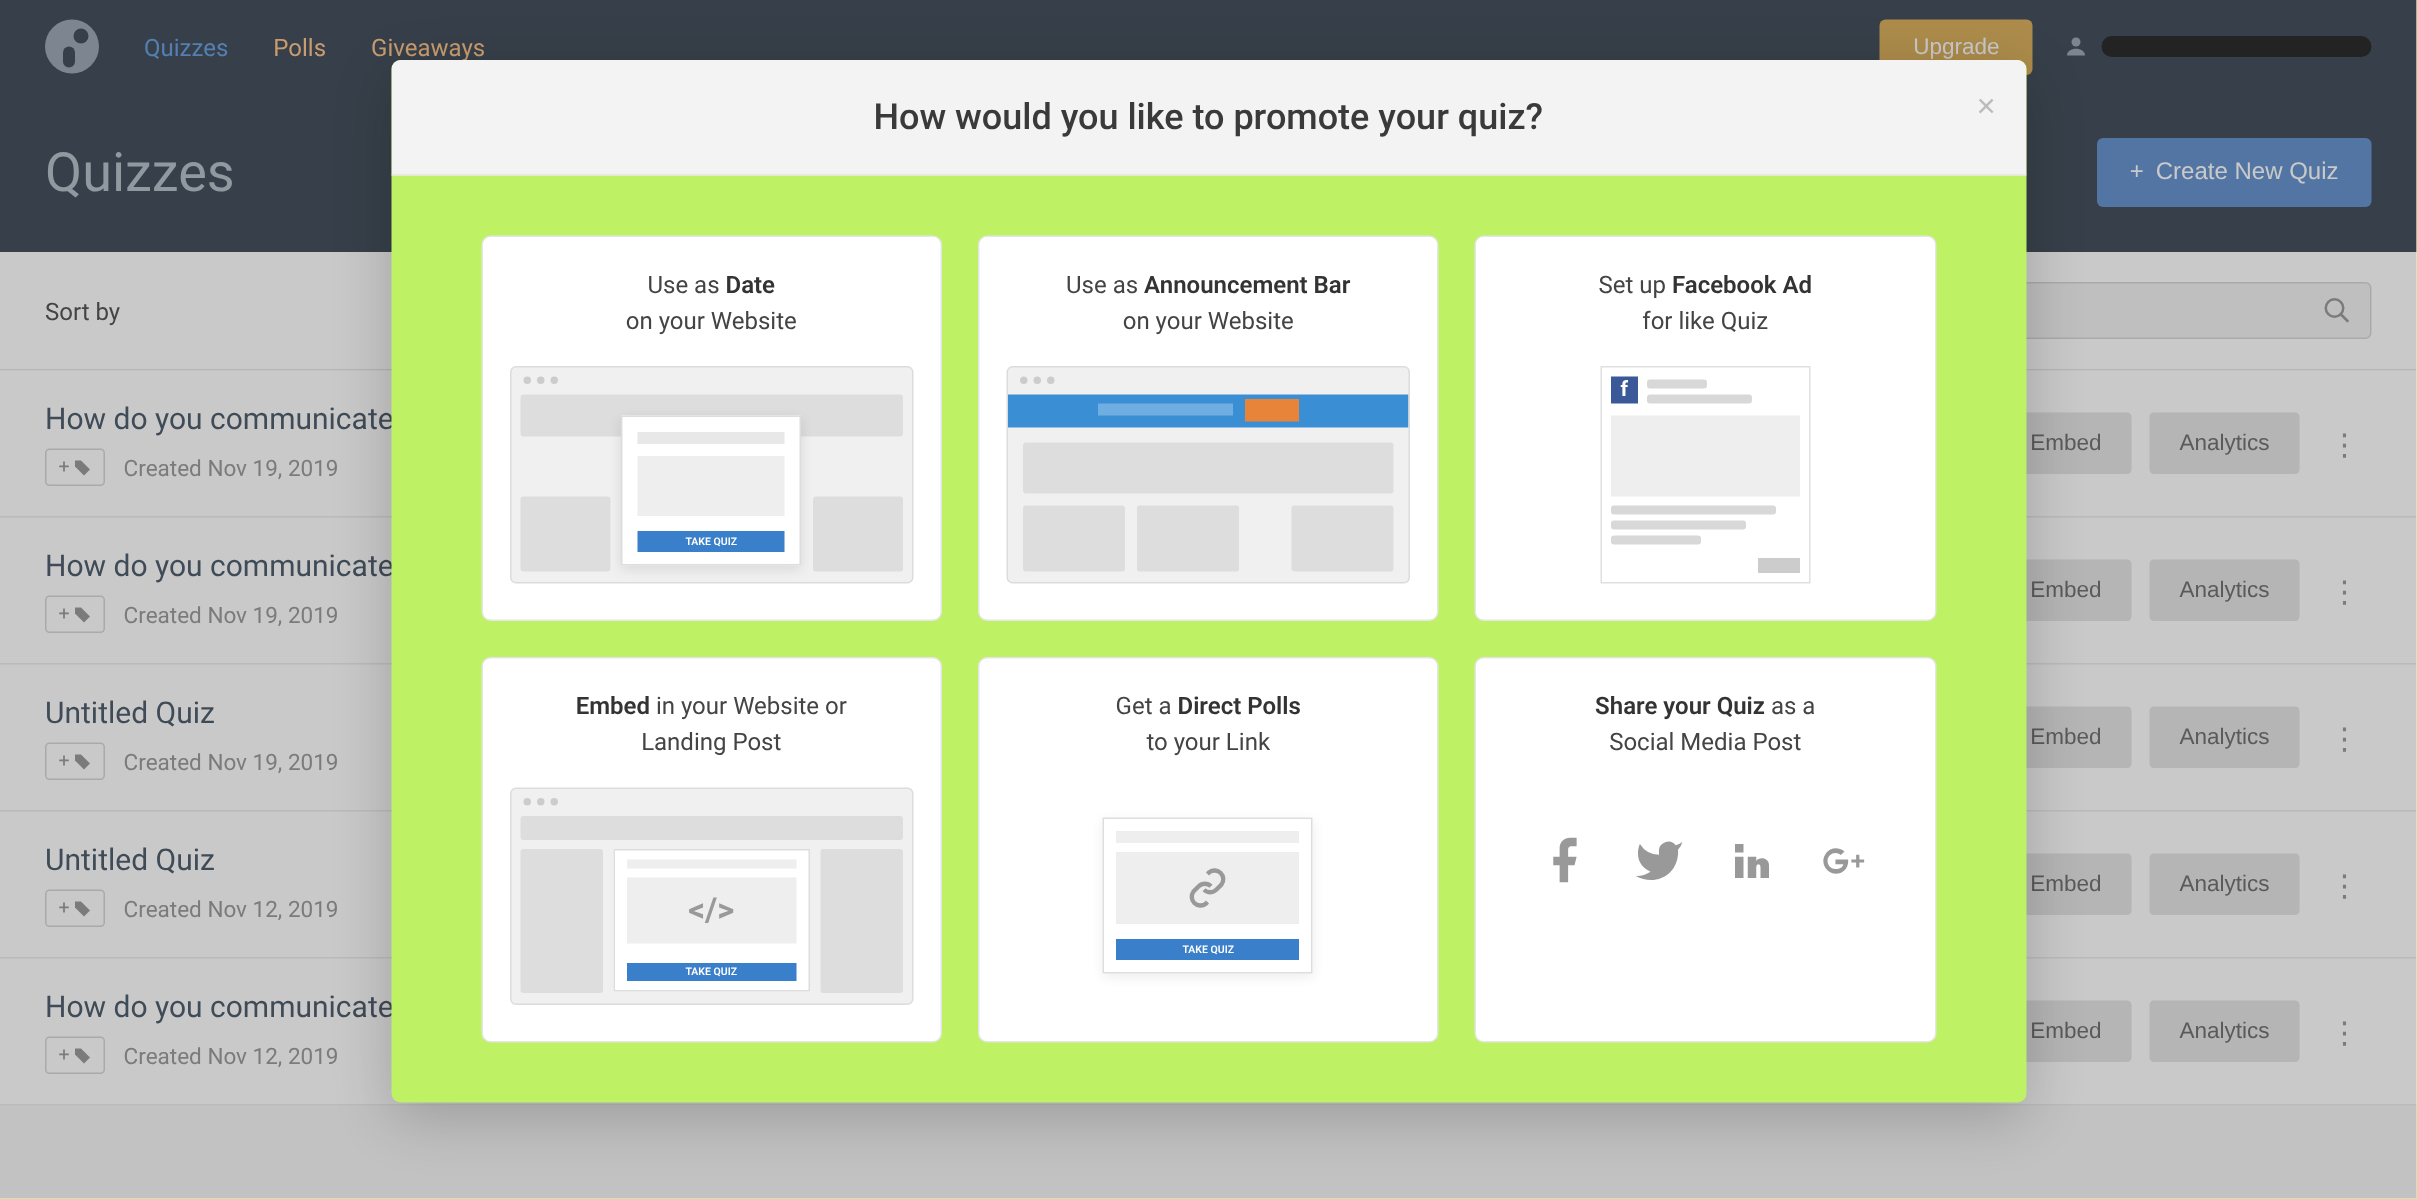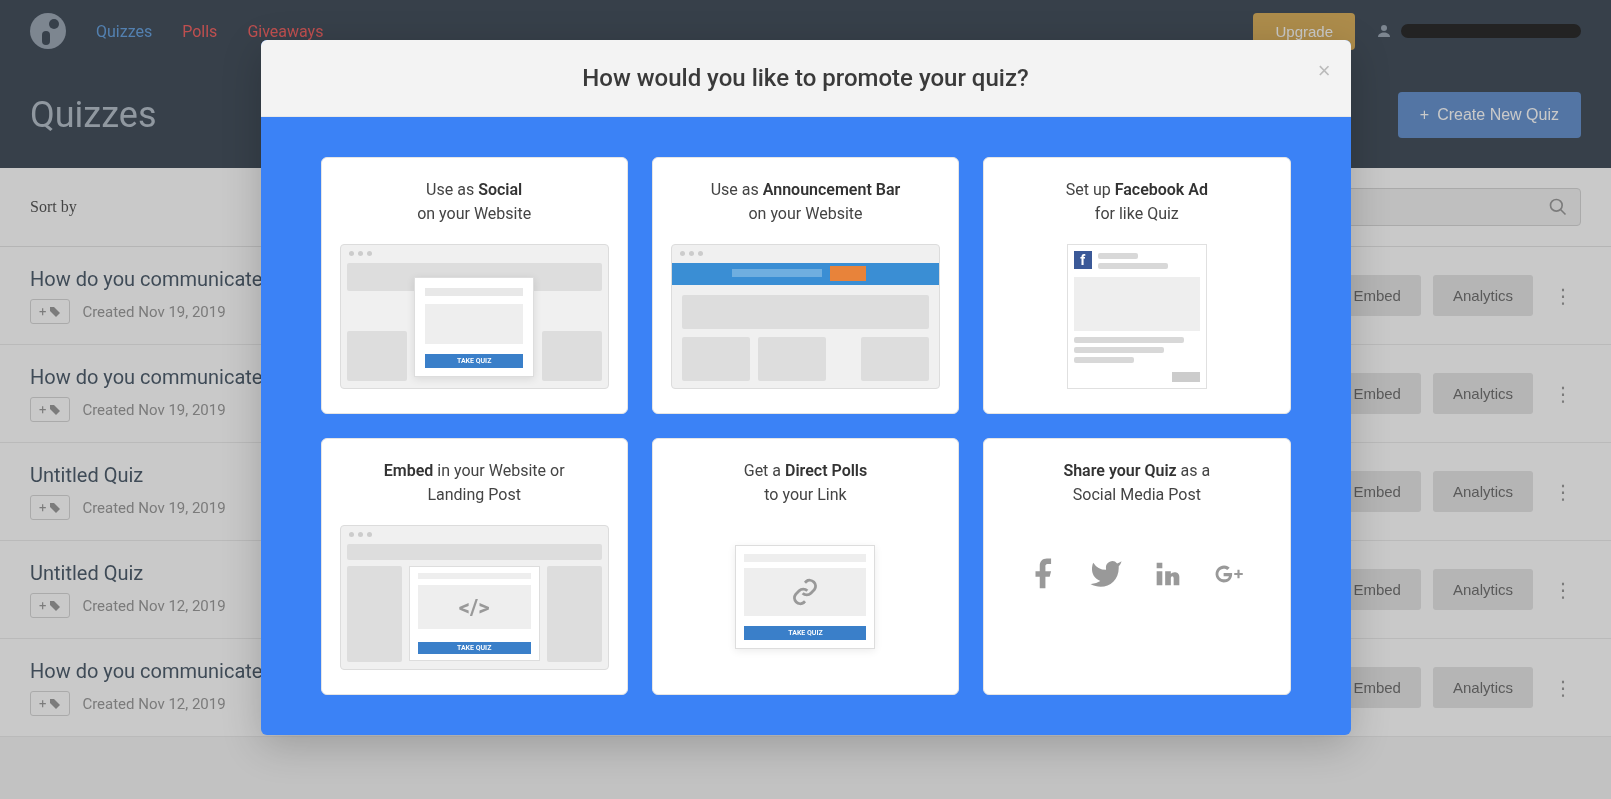--- a/index.html
+++ b/index.html
@@ -26,21 +26,21 @@
   position: relative;
 }
 .logo::after {
   content: ""; position: absolute; width: 10px; height: 10px;
   background: #1f2d3d; border-radius: 50%; top: 6px; right: 7px;
 }
 .logo::before {
   content: ""; position: absolute; width: 8px; height: 14px;
   background: #1f2d3d; border-radius: 4px; bottom: 4px; left: 12px;
 }
-.nav-item { color: #ef4444; font-size: 16px; cursor: pointer; }
+.nav-item { color: #fdba74; font-size: 16px; cursor: pointer; }
 .nav-item.active { color: #4a90d9; }
 .header-right { display: flex; align-items: center; gap: 20px; }
 .upgrade-btn {
   background: #d4a23e; color: #fff; padding: 10px 22px;
   border: none; border-radius: 4px; font-size: 15px; cursor: pointer;
 }
 .user-area { display: flex; align-items: center; gap: 8px; color: #8a98a8; }
 .user-redact { width: 180px; height: 14px; background: #000; border-radius: 7px; }
 .subheader {
   background: #1f2d3d; padding: 30px; display: flex;
@@ -51,21 +51,21 @@
   background: #4a7fc7; color: #fff; border: none; padding: 14px 22px;
   border-radius: 4px; font-size: 16px; cursor: pointer;
   display: flex; align-items: center; gap: 8px;
 }
 .toolbar {
   background: #fff; padding: 20px 30px; display: flex;
   justify-content: space-between; align-items: center;
   border-bottom: 1px solid #e0e0e0;
 }
 .sort-area { display: flex; align-items: center; gap: 15px; }
-.sort-label { color: #333; font-size: 16px; font-family: Liberation Serif, serif; }
+.sort-label { color: #333; font-size: 16px; }
 .sort-select {
   background: #e8e8e8; border: 1px solid #ccc; padding: 10px 14px;
   font-size: 15px; min-width: 130px; border-radius: 3px;
 }
 .search-box {
   background: #f0f0f0; border: 1px solid #d0d0d0; border-radius: 4px;
   padding: 8px 12px; display: flex; align-items: center; width: 260px;
   justify-content: flex-end;
 }
 .quiz-list { background: #fff; }
@@ -89,21 +89,21 @@
 }
 .more-icon { color: #888; font-size: 20px; cursor: pointer; padding: 0 8px; }
 
 
 .overlay {
   position: absolute; inset: 0; background: rgba(100,100,100,0.35);
   display: flex; justify-content: center; align-items: flex-start;
   padding-top: 40px;
 }
 .modal {
-  background: #3b82f6; width: 1090px; border-radius: 6px;
+  background: #bef264; width: 1090px; border-radius: 6px;
   box-shadow: 0 10px 40px rgba(0,0,0,0.2); overflow: hidden;
 }
 .modal-header {
   background: #f3f3f3; padding: 24px; text-align: center;
   position: relative; border-bottom: 1px solid #e8e8e8;
 }
 .modal-title { font-size: 24px; color: #3a3a3a; font-weight: 500; }
 .modal-close {
   position: absolute; right: 20px; top: 18px; color: #bbb;
   font-size: 22px; cursor: pointer; background: none; border: none;
@@ -348,21 +348,21 @@
   <div class="modal">
     <div class="modal-header">
       <div class="modal-title">How would you like to promote your quiz?</div>
       <button class="modal-close">×</button>
     </div>
     <div class="modal-body">
       <div class="option-grid">
 
         <div class="option-card">
           <div class="option-text">
-            <span>Use as </span><b>Social</b><span></span><br>
+            <span>Use as </span><b>Date</b><span></span><br>
             <span>on your Website</span>
           </div>
           <div class="diagram d-popup">
             <div class="browser-dots">
                 <span></span>
                 <span></span>
                 <span></span>
               </div>
             <div class="d-bar header"></div>
             <div class="d-bar col1"></div>

